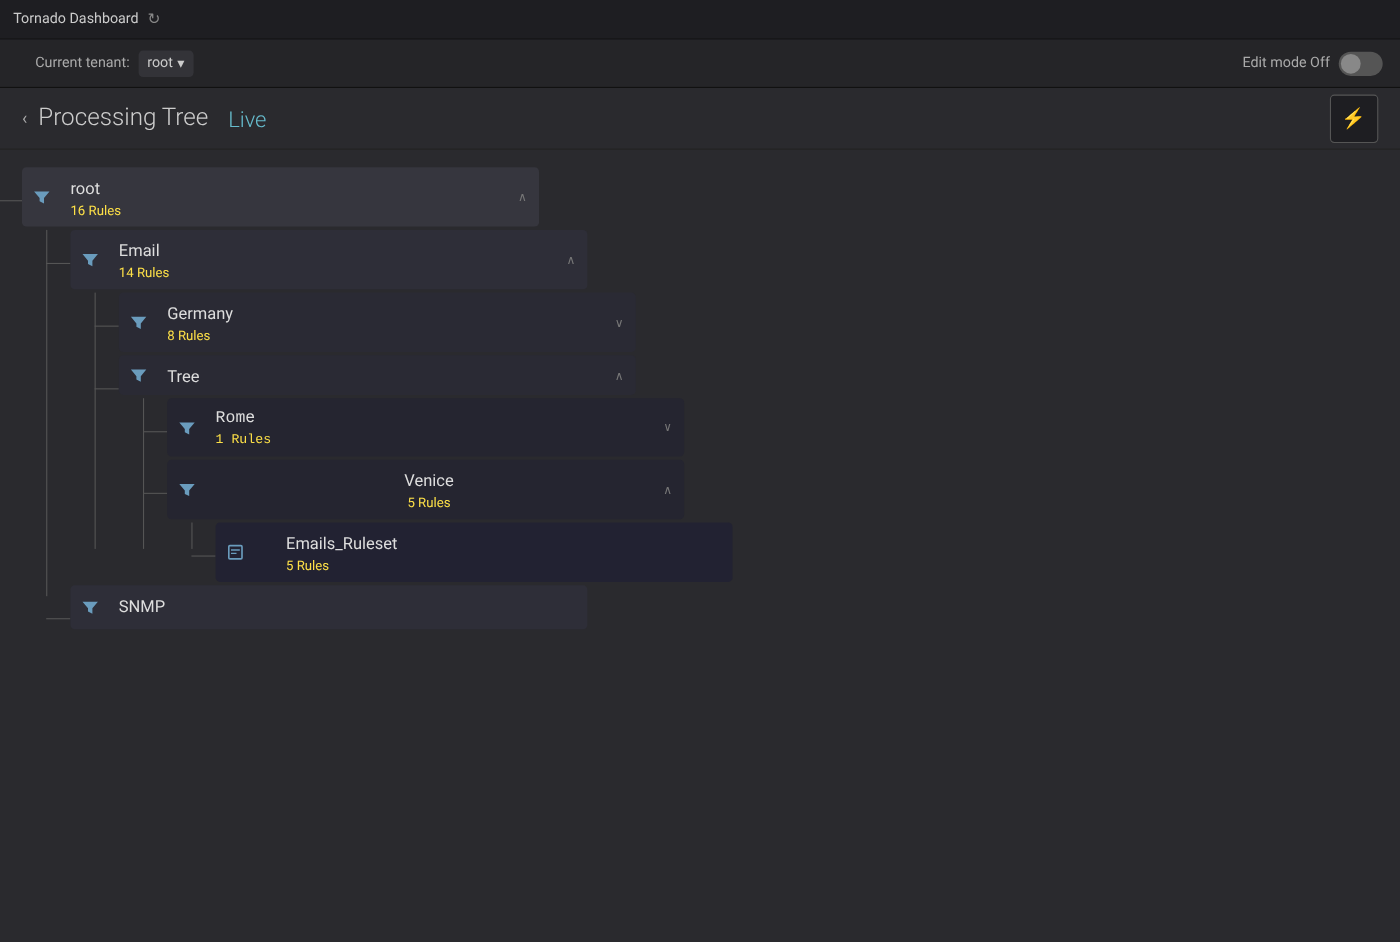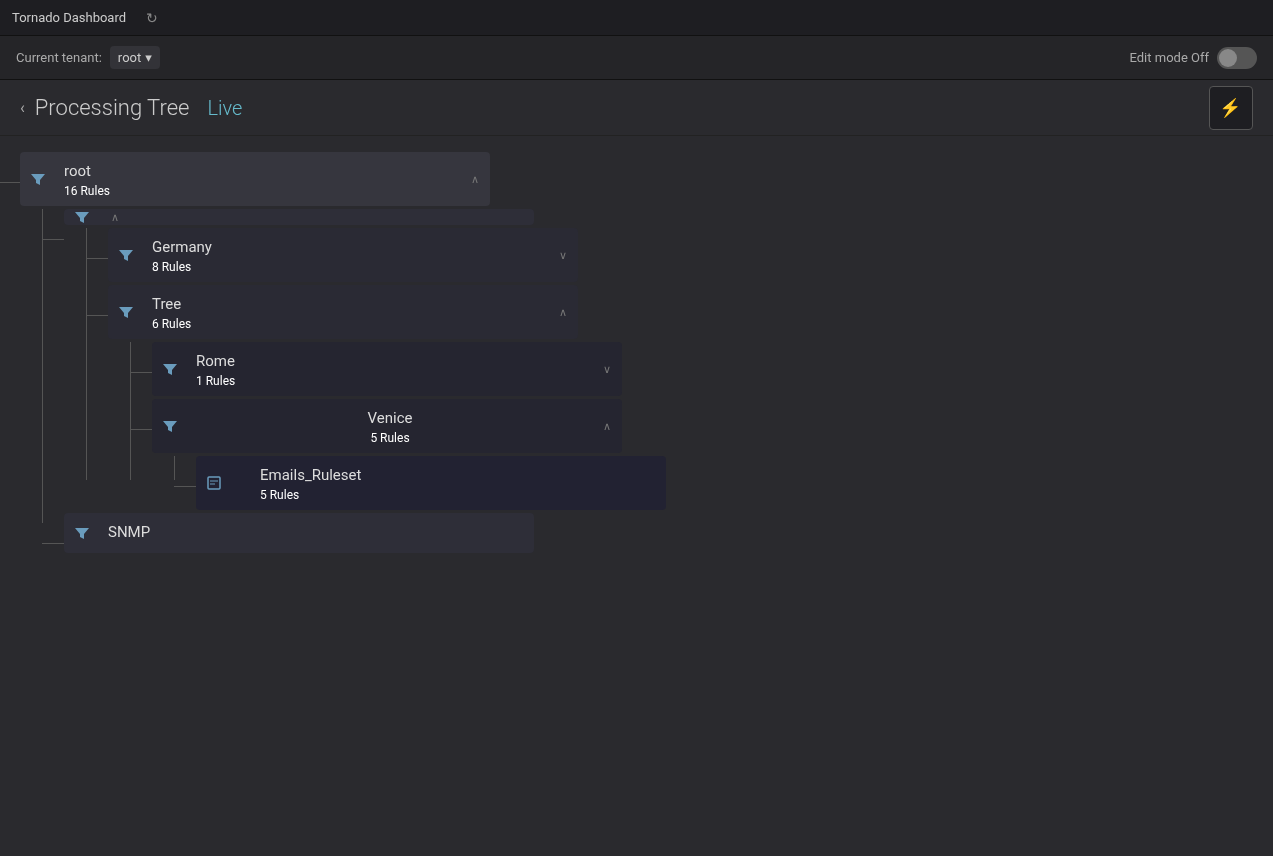--- a/index.html
+++ b/index.html
@@ -12,21 +12,21 @@
       overflow: hidden;
     }
 
     
     .title-bar {
       background: #1e1e22;
       height: 36px;
       display: flex;
       align-items: center;
       padding: 0 12px;
-      gap: 20px;
+      gap: 8px;
       border-bottom: 1px solid #111;
     }
     .title-bar-text {
       color: #ccc;
       font-size: 13px;
     }
     .title-bar-icon {
       color: #888;
       font-size: 14px;
     }
@@ -40,20 +40,21 @@
       padding: 0 16px;
       border-bottom: 1px solid #111;
       justify-content: space-between;
     }
     .tenant-section {
       display: flex;
       align-items: center;
       gap: 8px;
       font-size: 13px;
       color: #aaa;
+      margin-left: 16px;
     }
     .tenant-dropdown {
       display: flex;
       align-items: center;
       gap: 4px;
       background: #333338;
       border-radius: 4px;
       padding: 4px 8px;
       cursor: pointer;
       color: #ccc;
@@ -161,21 +162,21 @@
     }
 
     .card-title {
       font-size: 15px;
       color: #ddd;
       font-weight: 400;
     }
 
     .card-subtitle {
       font-size: 12px;
-      color: #ffffff;
+      color: #fde047;
       margin-top: 4px;
     }
 
     .card-chevron {
       width: 30px;
       display: flex;
       align-items: center;
       justify-content: center;
       color: #777;
       font-size: 11px;
@@ -263,20 +264,24 @@
 
     <div class="children-wrapper">
 
       <div class="child-item">
         <div class="card-row" style="width:470px; background:#2e2e38; border-radius:4px;">
           <div class="card-icon-col">
             <svg width="16" height="16" viewBox="0 0 16 16" fill="#6a9cbd">
                 <path d="M1 3h14l-5 6v5l-4-2V9L1 3z"></path>
               </svg>
           </div>
+          <div class="card-body">
+            <div class="card-title">Email</div>
+            <div class="card-subtitle">14 Rules</div>
+          </div>
           <div class="card-chevron">∧</div>
         </div>
 
         <div class="children-wrapper">
 
           <div class="child-item">
             <div class="card-row" style="width:470px; background:#2a2a34; border-radius:4px;">
               <div class="card-icon-col">
                 <svg width="16" height="16" viewBox="0 0 16 16" fill="#6a9cbd">
                     <path d="M1 3h14l-5 6v5l-4-2V9L1 3z"></path>
@@ -292,29 +297,28 @@
 
           <div class="child-item">
             <div class="card-row" style="width:470px; background:#2a2a34; border-radius:4px;">
               <div class="card-icon-col">
                 <svg width="16" height="16" viewBox="0 0 16 16" fill="#6a9cbd">
                     <path d="M1 3h14l-5 6v5l-4-2V9L1 3z"></path>
                   </svg>
               </div>
               <div class="card-body">
                 <div class="card-title">Tree</div>
-                <div class="card-subtitle">6 Rules</div>
               </div>
               <div class="card-chevron">∧</div>
             </div>
 
             <div class="children-wrapper">
 
               <div class="child-item">
-                <div class="card-row" style="width:470px; background:#252530; border-radius:4px;">
+                <div class="card-row" style="width:470px; background:#252530; border-radius:4px;font-family:Liberation Mono, monospace;">
                   <div class="card-icon-col">
                     <svg width="16" height="16" viewBox="0 0 16 16" fill="#6a9cbd">
                         <path d="M1 3h14l-5 6v5l-4-2V9L1 3z"></path>
                       </svg>
                   </div>
                   <div class="card-body">
                     <div class="card-title">Rome</div>
                     <div class="card-subtitle">1 Rules</div>
                   </div>
                   <div class="card-chevron">∨</div>

